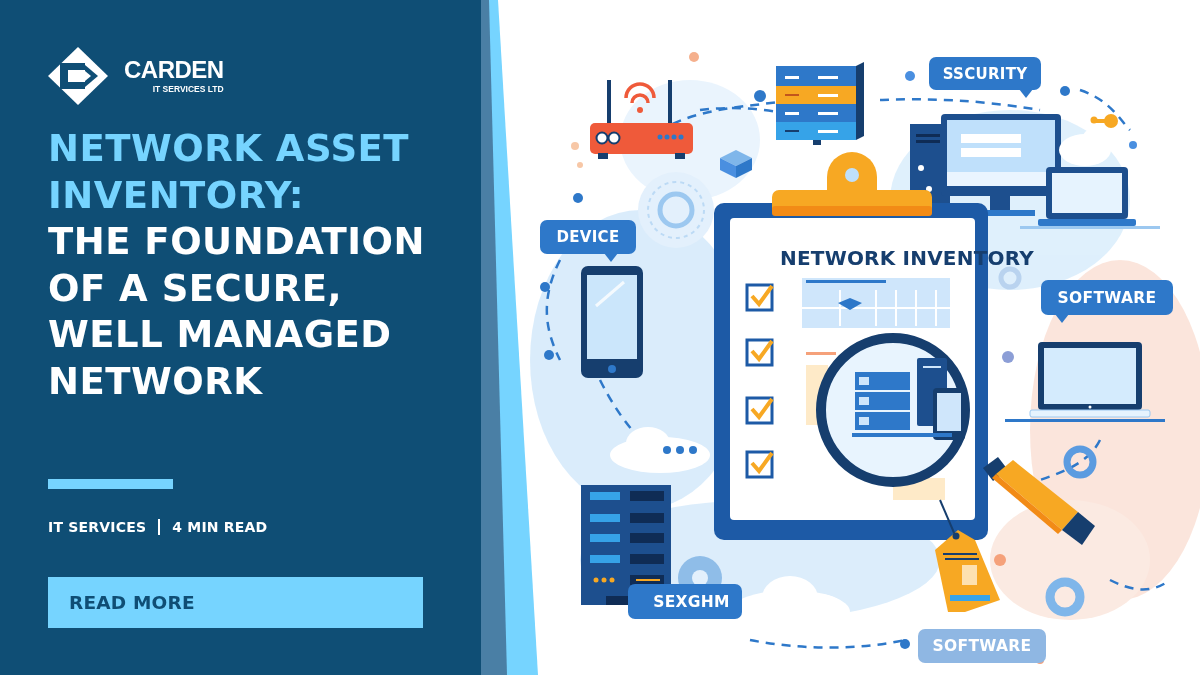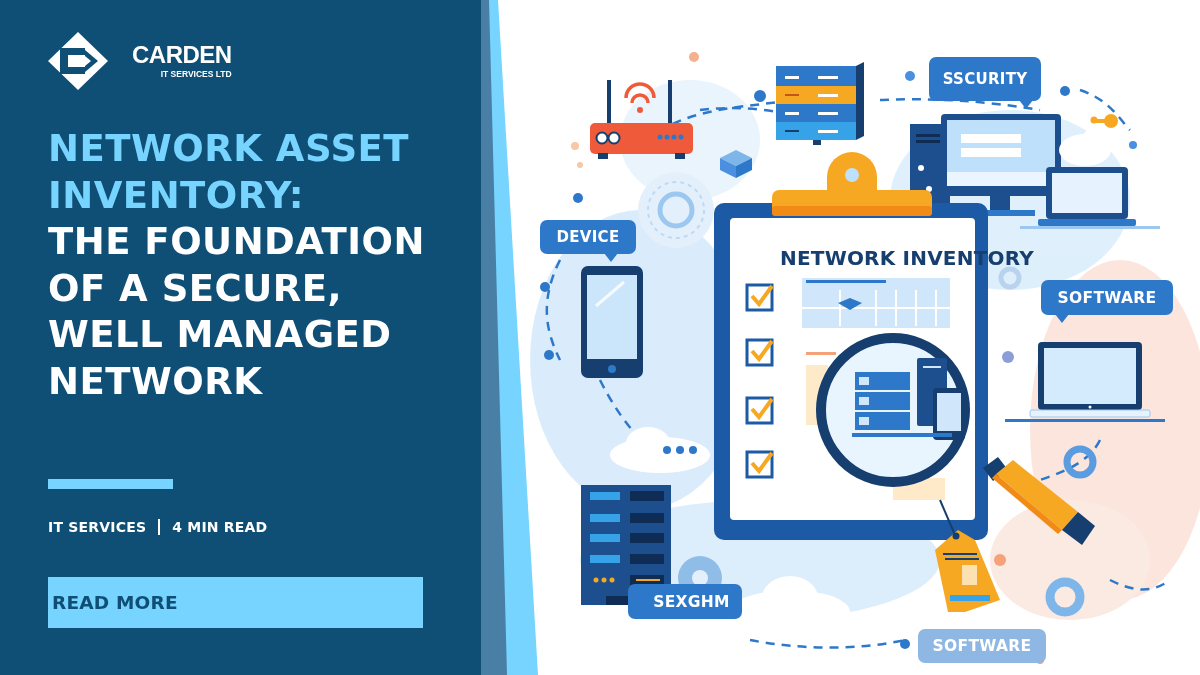--- a/index.html
+++ b/index.html
@@ -5,47 +5,47 @@
   * { box-sizing: border-box; margin: 0; padding: 0; }
   html, body { width: 1200px; height: 675px; overflow: hidden; background: #ffffff; }
   body { position: relative; font-family: "DejaVu Sans", "Liberation Sans", sans-serif; }
 
   .stage { position: absolute; inset: 0; width: 1200px; height: 675px; }
 
   
   .panel { position: absolute; left: 0; top: 0; width: 482px; height: 675px; background: #0f4e75; }
   .stripe { position: absolute; top: 0; left: 0; width: 1200px; height: 675px; pointer-events: none; }
 
-  .logo { position: absolute; left: 48px; top: 32px; display: flex; align-items: center; gap: 24px; }
+  .logo { position: absolute; left: 48px; top: 47px; display: flex; align-items: center; gap: 16px; }
   .logo-mark { width: 60px; height: 58px; }
   .logo-text { display: flex; flex-direction: column; line-height: 1; }
   .logo-name { color: #ffffff; font-weight: 700; font-size: 24px; letter-spacing: -0.5px; font-family: "Liberation Sans", sans-serif; }
   .logo-sub { color: #ffffff; font-weight: 700; font-size: 8.5px; margin-top: 3px; align-self: flex-end; font-family: "Liberation Sans", sans-serif; }
 
   .title { position: absolute; left: 48px; top: 126px; width: 430px; font-family: "DejaVu Sans", sans-serif; font-weight: 700; font-size: 37px; line-height: 46.5px; letter-spacing: 0.5px; }
   .title .accent { color: #76d4ff; display: block; }
   .title .main { color: #ffffff; display: block; }
 
   .rule { position: absolute; left: 48px; top: 479px; width: 125px; height: 10px; background: #76d4ff; }
 
   .meta { position: absolute; left: 48px; top: 519px; color: #ffffff; font-family: "DejaVu Sans", sans-serif; font-weight: 700; font-size: 14px; display: flex; align-items: center; gap: 12px; letter-spacing: 0.2px; }
   .meta .sep { width: 2px; height: 16px; background: #ffffff; display: inline-block; }
 
-  .cta { position: absolute; left: 48px; top: 577px; width: 375px; height: 51px; background: #76d4ff; border: none; color: #0f4e75; font-family: "DejaVu Sans", sans-serif; font-weight: 700; font-size: 18.5px; text-align: left; padding-left: 4px; letter-spacing: 0.2px; cursor: pointer; }
+  .cta { position: absolute; left: 48px; top: 577px; width: 375px; height: 51px; background: #76d4ff; border: none; color: #0f4e75; font-family: "DejaVu Sans", sans-serif; font-weight: 700; font-size: 18.5px; text-align: left; padding-left: 21px; letter-spacing: 0.2px; cursor: pointer; }
 
   
   .art { position: absolute; left: 490px; top: 0; width: 710px; height: 675px; }
   .art svg { width: 710px; height: 675px; display: block; }
 
   .tag { position: absolute; font-family: "DejaVu Sans", sans-serif; font-weight: 700; color: #ffffff; background: #2e78c9; border-radius: 7px; display: flex; align-items: center; justify-content: center; letter-spacing: 0.3px; }
   .tag::after { content: ""; position: absolute; bottom: -8px; width: 0; height: 0; border-left: 7px solid transparent; border-right: 7px solid transparent; border-top: 9px solid #2e78c9; }
   .tag.no-tail::after { display: none; }
   .tag-device { left: 540px; top: 220px; width: 96px; height: 34px; font-size: 15px; }
   .tag-device::after { left: 64px; }
-  .tag-security { left: 929px; top: 57px; width: 112px; height: 44px; font-size: 15px; }
+  .tag-security { left: 929px; top: 57px; width: 112px; height: 33px; font-size: 15px; }
   .tag-security::after { left: 90px; }
   .tag-software1 { left: 1041px; top: 280px; width: 132px; height: 35px; font-size: 15.5px; }
   .tag-software1::after { left: 14px; }
   .tag-search { left: 628px; top: 584px; width: 114px; height: 35px; font-size: 15.5px; padding-left: 13px; }
   .tag-software2 { left: 918px; top: 629px; width: 128px; height: 34px; font-size: 15.5px; background: #8fb7e3; }
 
   .clip-title { position: absolute; left: 780px; top: 246px; width: 212px; text-align: left; font-family: "DejaVu Sans", sans-serif; font-weight: 700; font-size: 20px; color: #163e6e; letter-spacing: 0.2px; white-space: nowrap; }
 </style>
 </head>
 <body>

